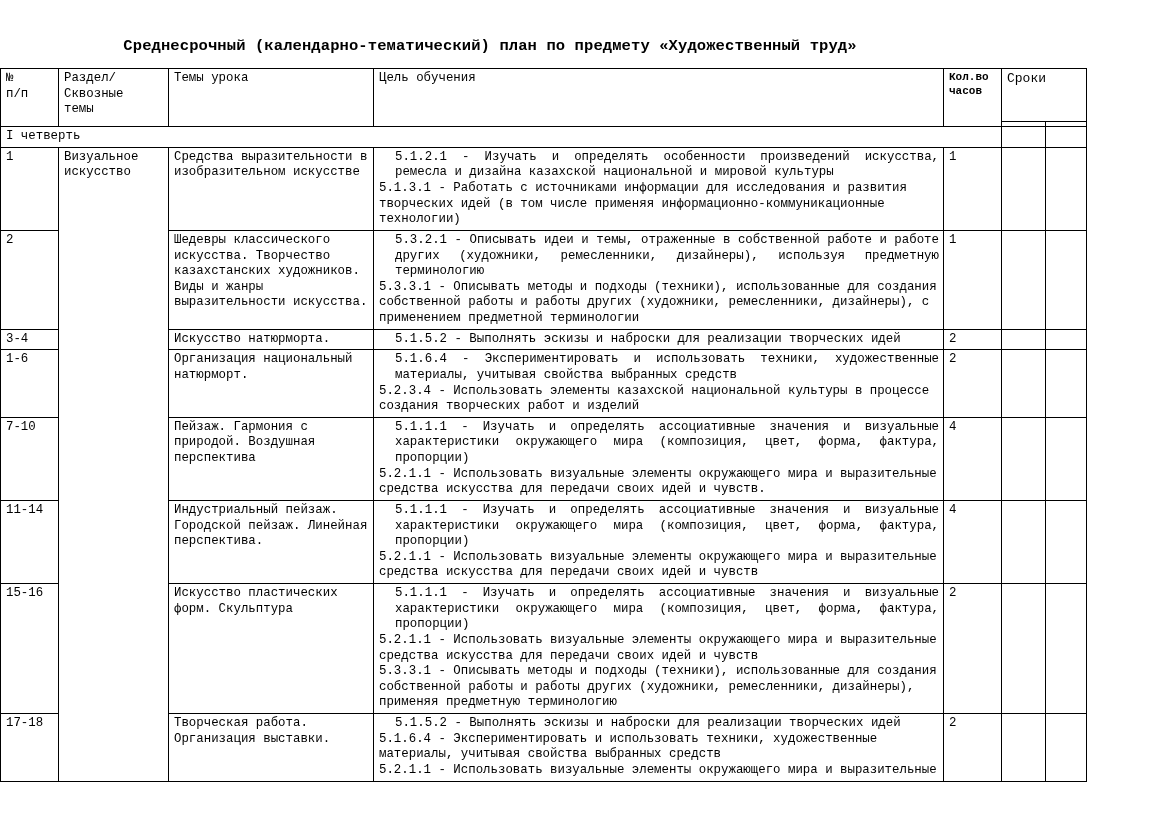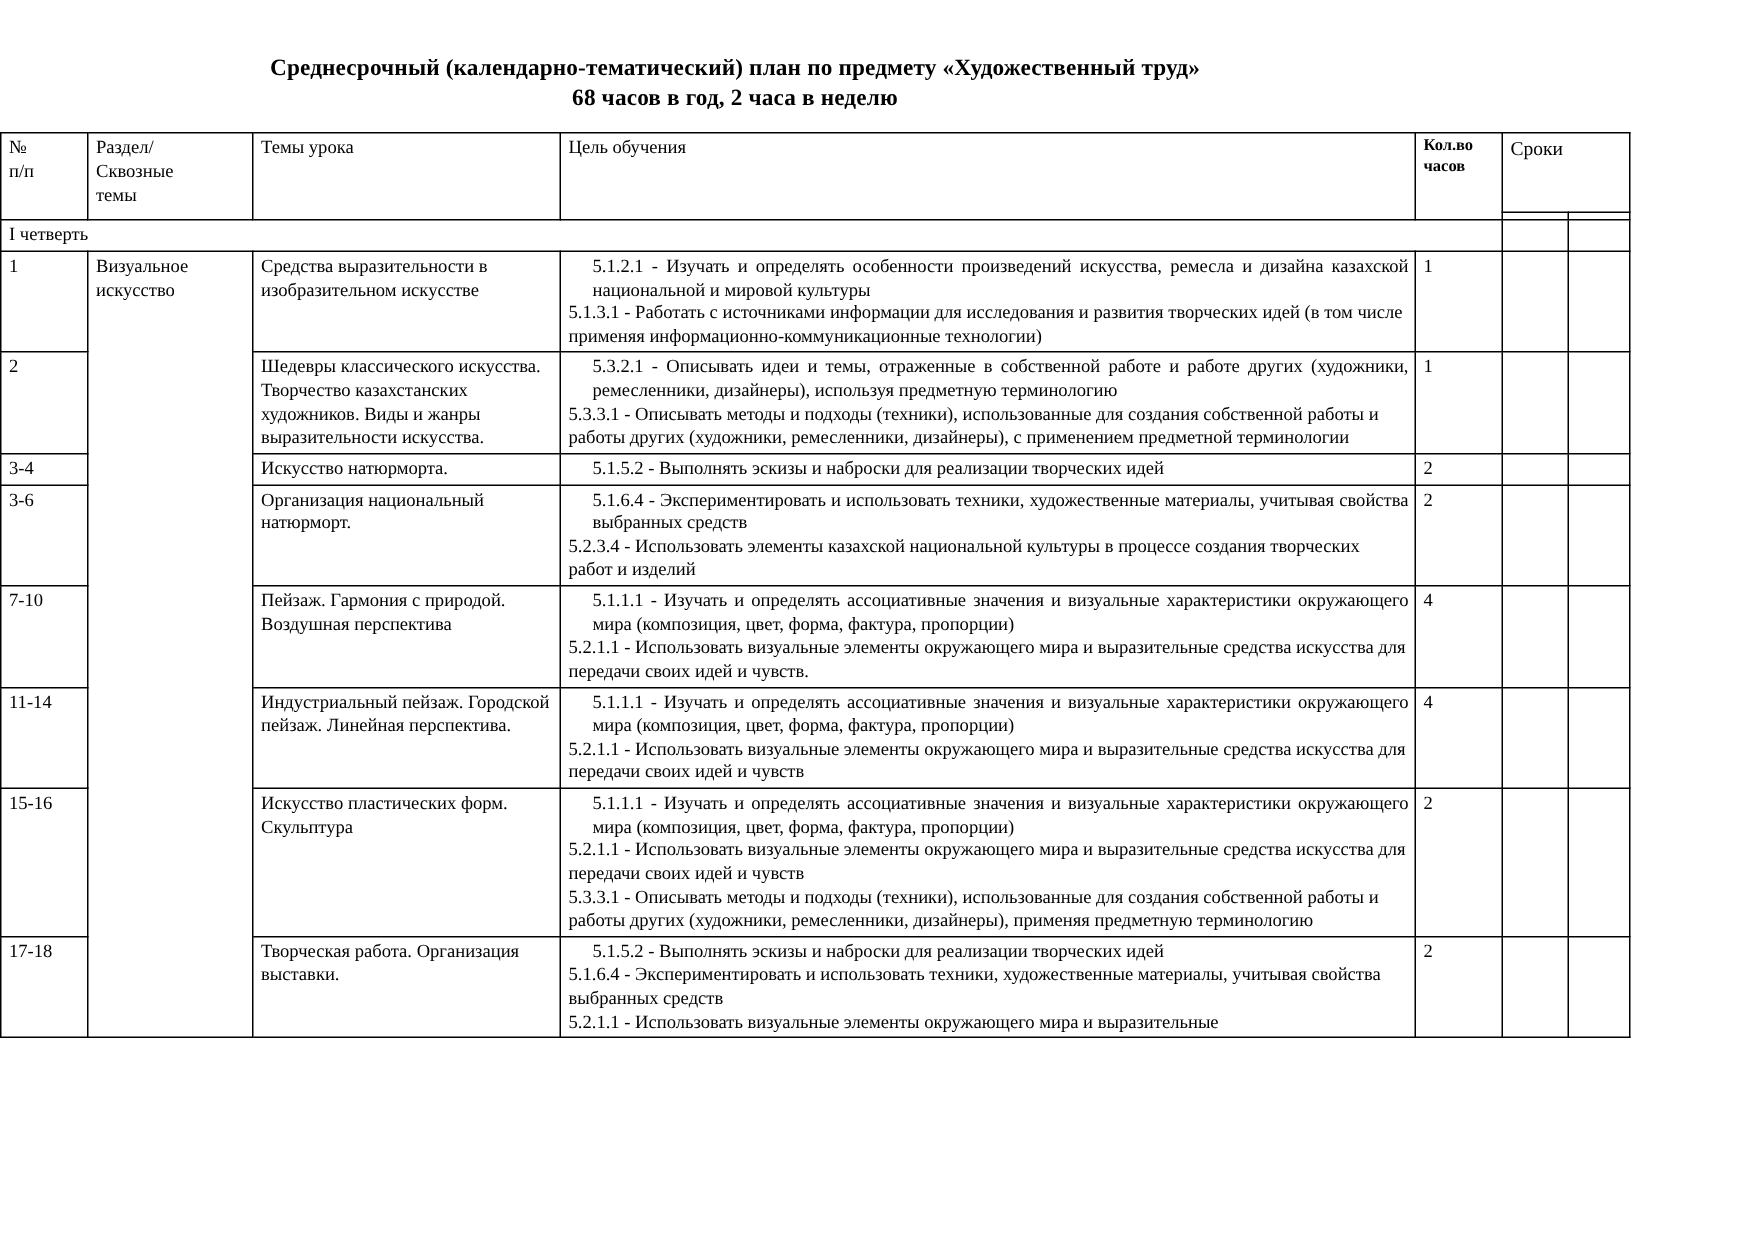--- a/index.html
+++ b/index.html
@@ -14,20 +14,21 @@
     font-family: "Liberation Serif", "DejaVu Serif", serif;
     color: #000000;
     overflow: hidden;
   }
   .page {
     position: relative;
     width: 980px;
     height: 827px;
     box-sizing: border-box;
     padding: 0;
+    font-family: Liberation Mono, monospace;
   }
   .title-block {
     padding-top: 36px;
     text-align: center;
     line-height: 1.30;
   }
   .title-line {
     font-weight: bold;
     font-size: 15.5px;
     letter-spacing: 0.1px;
@@ -99,21 +100,20 @@
   .hdr-row td { height: 48px; }
   .empty-sub { padding: 0; }
 </style>
 </head>
 <body>
 
 <div class="page">
 
   <div class="title-block">
     <div class="title-line">Среднесрочный (календарно-тематический) план по предмету «Художественный труд»</div>
-    <div class="title-line">68 часов в год, 2 часа в неделю</div>
   </div>
 
   <div class="table-wrap">
     <table class="plan">
       <colgroup>
         <col class="c-num">
         <col class="c-sect">
         <col class="c-theme">
         <col class="c-goal">
         <col class="c-hours">
@@ -178,21 +178,21 @@
             <td class="num-cell">3-4</td>
             <td class="theme-cell">Искусство натюрморта.</td>
             <td>
               <span class="goal-line just">5.1.5.2 - Выполнять эскизы и наброски для реализации творческих идей</span>
             </td>
             <td class="hours-cell">2</td>
             <td></td>
             <td></td>
           </tr>
           <tr>
-            <td class="num-cell">3-6</td>
+            <td class="num-cell">1-6</td>
             <td class="theme-cell">Организация национальный натюрморт.</td>
             <td>
               <span class="goal-line just">5.1.6.4 - Экспериментировать и использовать  техники, художественные материалы, учитывая свойства выбранных средств</span>
               <span class="goal-line">5.2.3.4 - Использовать элементы казахской национальной культуры в процессе создания творческих работ и изделий</span>
             </td>
             <td class="hours-cell">2</td>
             <td></td>
             <td></td>
           </tr>
           <tr>

